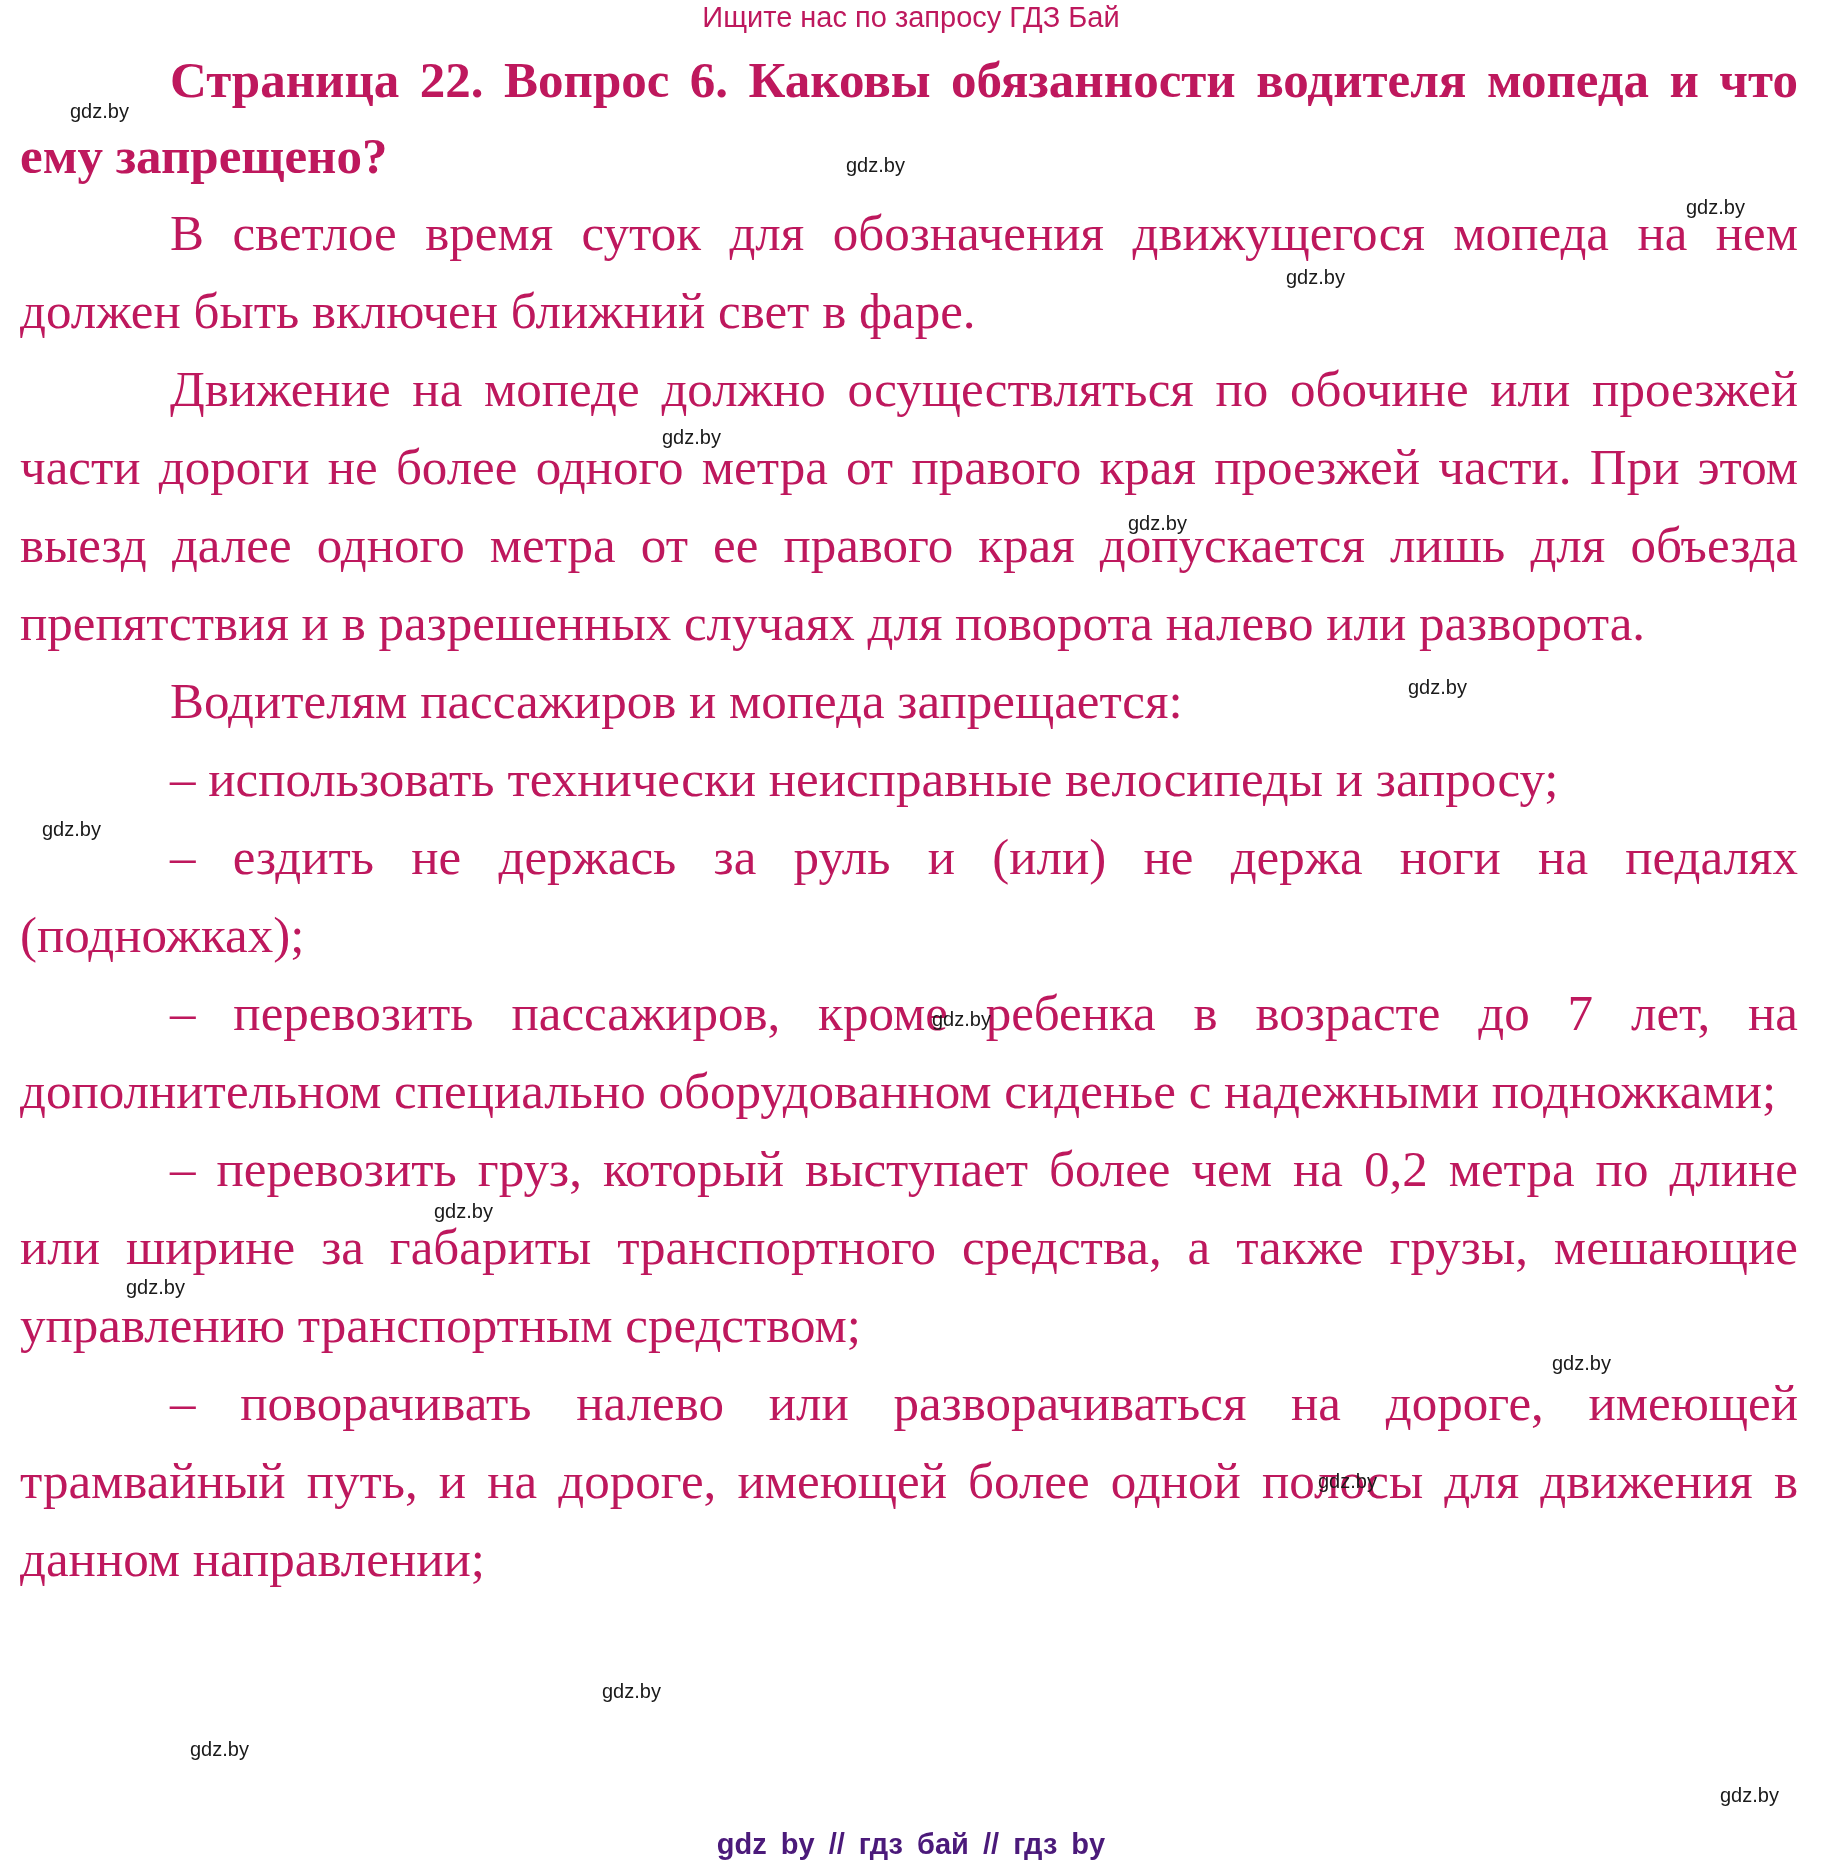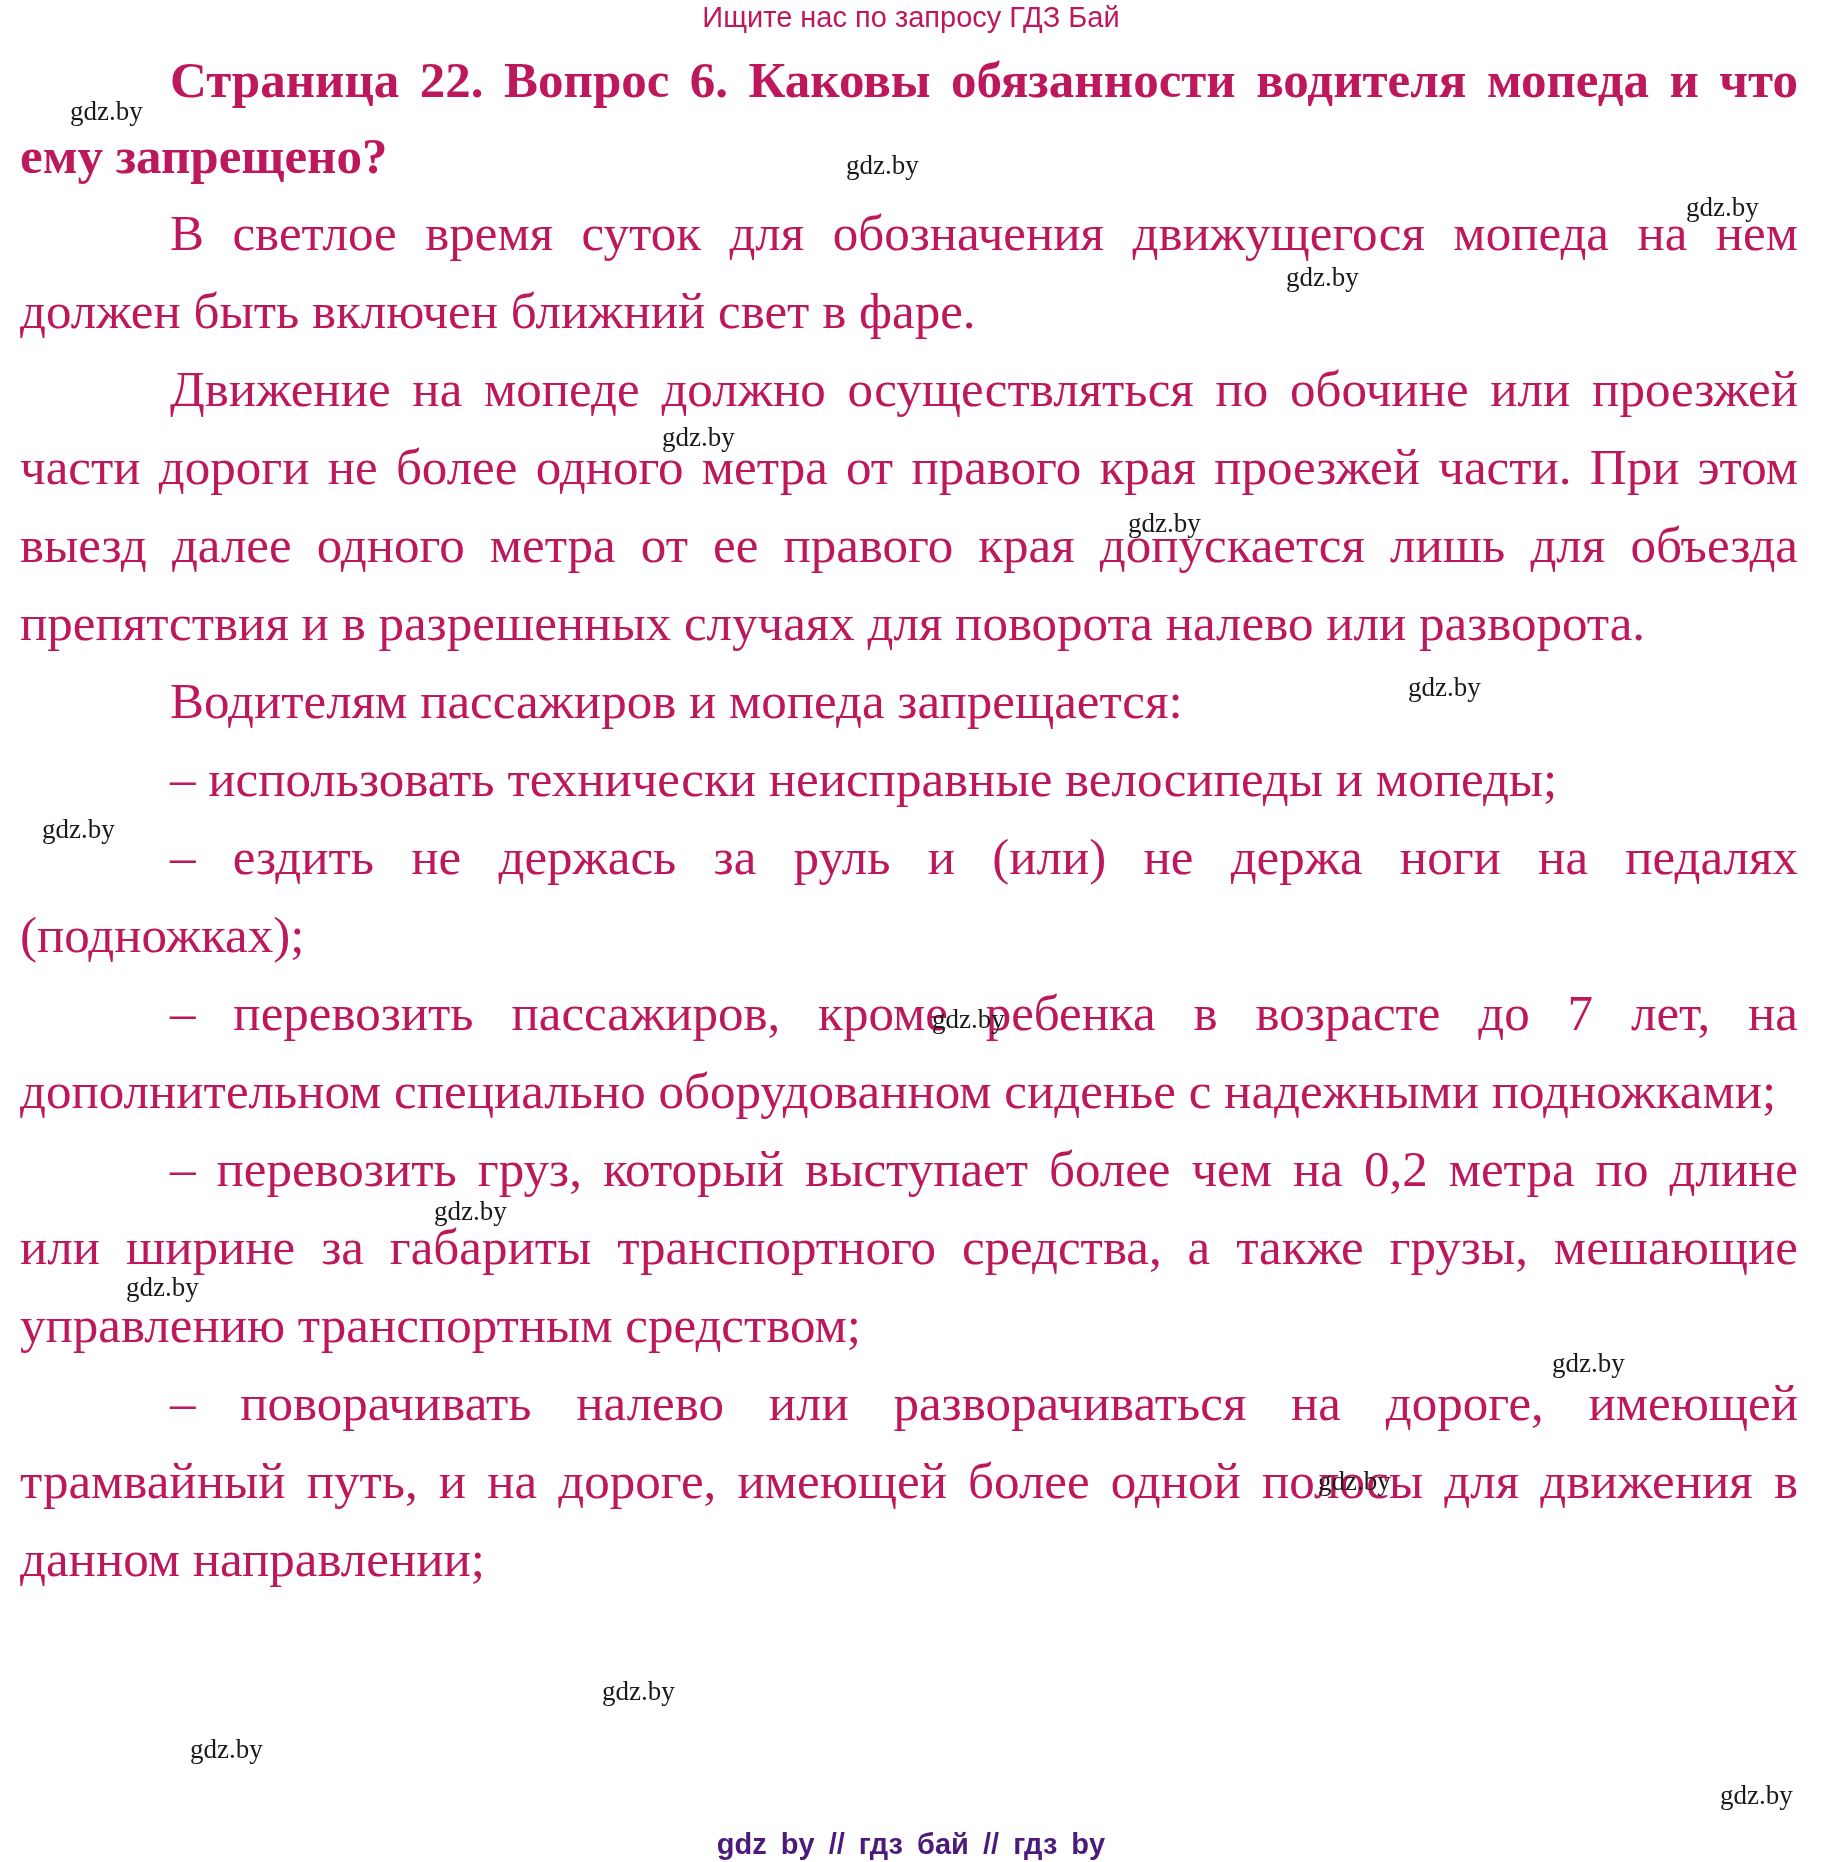--- a/index.html
+++ b/index.html
@@ -11,40 +11,40 @@
   }
   .page {
     position: absolute; left: 20px; top: 42px; width: 1778px;
     font-family: "Liberation Serif", serif; color: #be185d;
     font-size: 51px; line-height: 78px;
   }
   .title { font-weight: bold; text-align: justify; text-indent: 150px; margin: 0; line-height: 76px; }
   .para { text-align: justify; text-indent: 150px; margin: 0; }
   .item { text-align: justify; text-indent: 150px; margin: 0; }
   .wm {
-    position: absolute; font-family: Liberation Serif, serif;
-    font-size: 27px; color: #1a1a1a; line-height: 30px; white-space: nowrap;
+    position: absolute; font-family: Liberation Sans, sans-serif;
+    font-size: 20px; color: #1a1a1a; line-height: 30px; white-space: nowrap;
   }
   .bottom-banner {
     position: absolute; left: 0; top: 1828px; width: 1822px; height: 34px;
     text-align: center; font-family: "Liberation Sans", sans-serif;
     font-size: 29px; line-height: 32px; word-spacing: 6px;
   }
 </style>
 </head>
 <body>
 
 <div class="top-banner" style="color:#be185d;">Ищите нас по запросу ГДЗ Бай</div>
 
 <div class="page">
   <p class="title">Страница 22. Вопрос 6. Каковы обязанности водителя мопеда и что ему запрещено?</p>
   <p class="para">В светлое время суток для обозначения движущегося мопеда на нем должен быть включен ближний свет в фаре.</p>
   <p class="para">Движение на мопеде должно осуществляться по обочине или проезжей части дороги не более одного метра от правого края проезжей части. При этом выезд далее одного метра от ее правого края допускается лишь для объезда препятствия и в разрешенных случаях для поворота налево или разворота.</p>
   <p class="para">Водителям пассажиров и мопеда запрещается:</p>
-  <p class="item">– использовать технически неисправные велосипеды и мопеды;</p>
+  <p class="item">– использовать технически неисправные велосипеды и запросу;</p>
   <p class="item">– ездить не держась за руль и (или) не держа ноги на педалях (подножках);</p>
   <p class="item">– перевозить пассажиров, кроме ребенка в возрасте до 7 лет, на дополнительном специально оборудованном сиденье с надежными подножками;</p>
   <p class="item">– перевозить груз, который выступает более чем на 0,2 метра по длине или ширине за габариты транспортного средства, а также грузы, мешающие управлению транспортным средством;</p>
   <p class="item">– поворачивать налево или разворачиваться на дороге, имеющей трамвайный путь, и на дороге, имеющей более одной полосы для движения в данном направлении;</p>
 </div>
 
 <span class="wm" style="left:70px; top:96px;">gdz.by</span>
 <span class="wm" style="left:846px; top:150px;">gdz.by</span>
 <span class="wm" style="left:1686px; top:192px;">gdz.by</span>
 <span class="wm" style="left:1286px; top:262px;">gdz.by</span>

